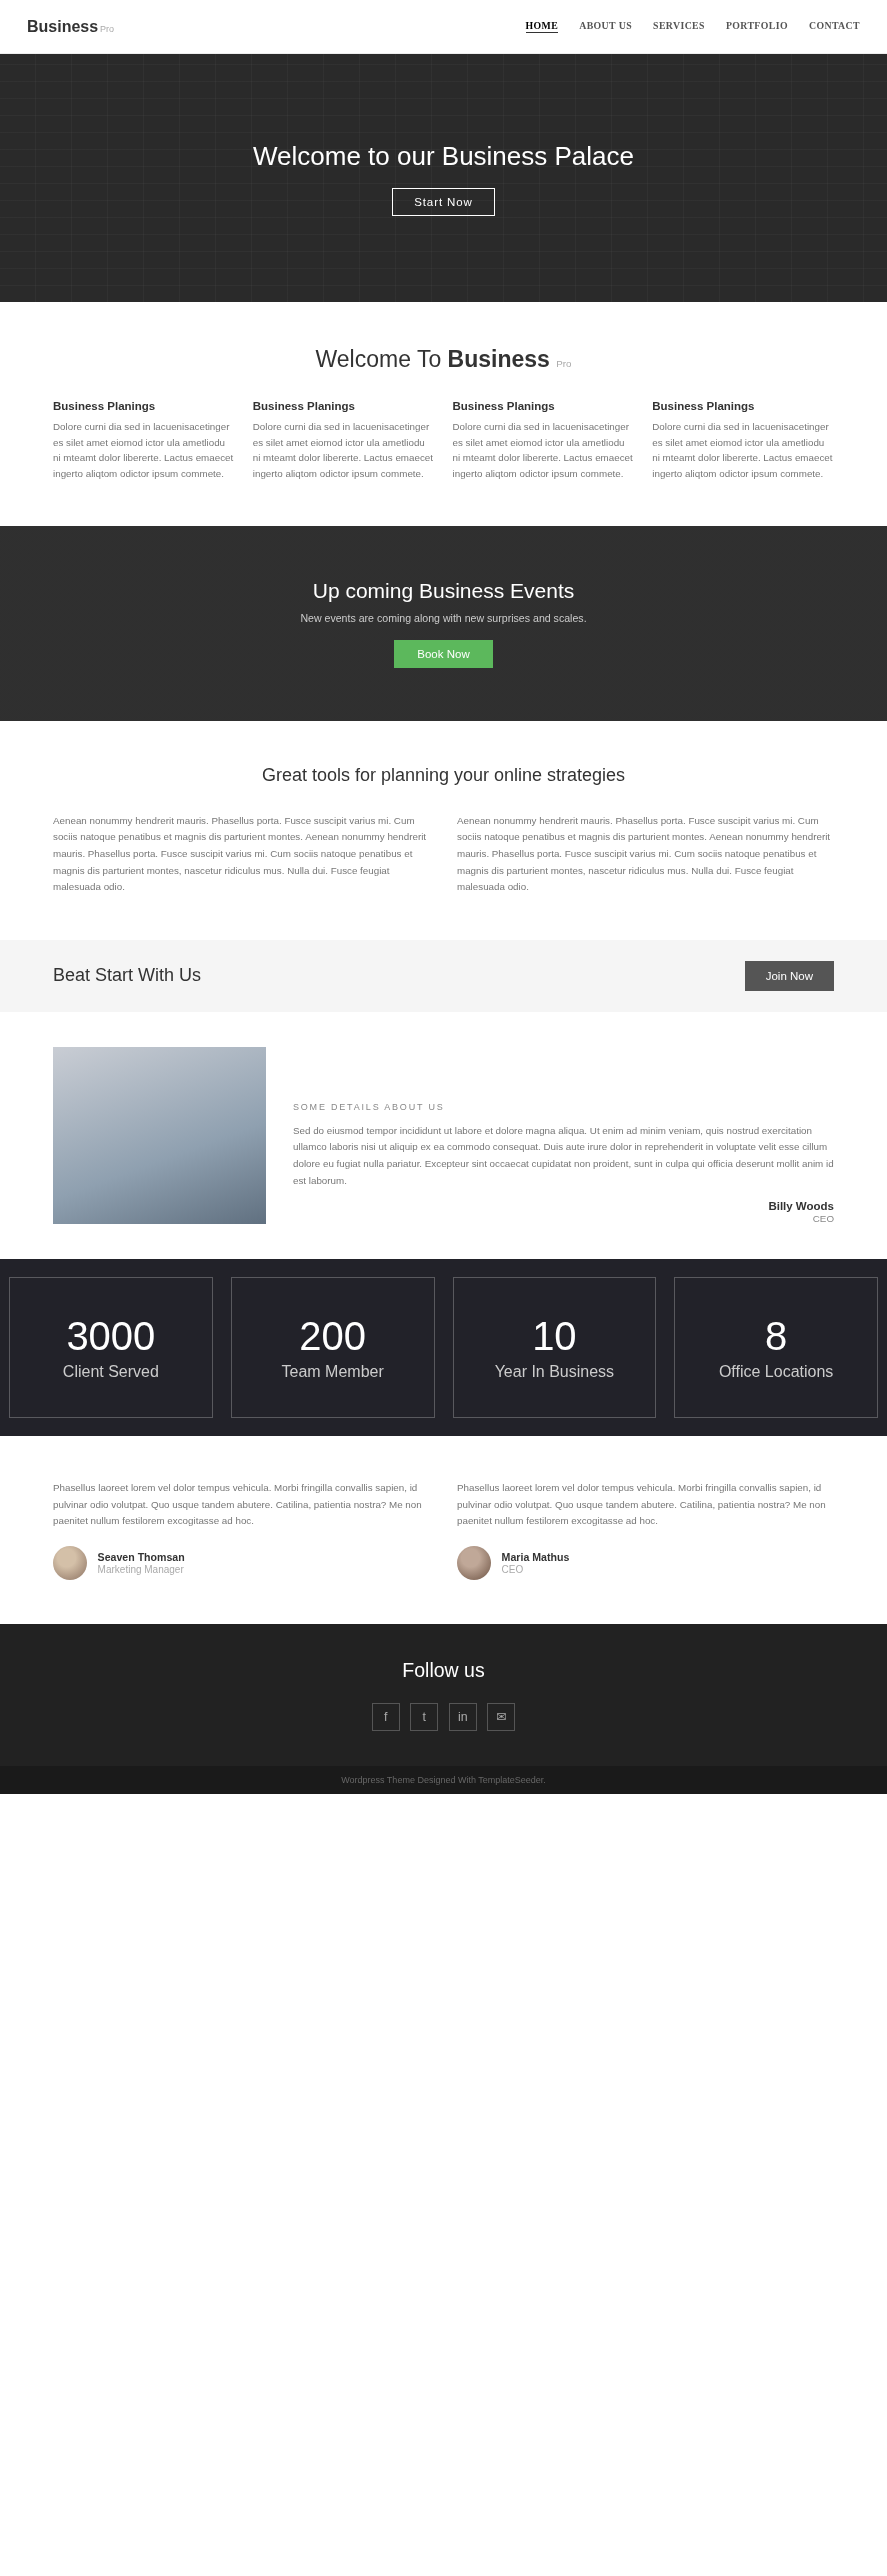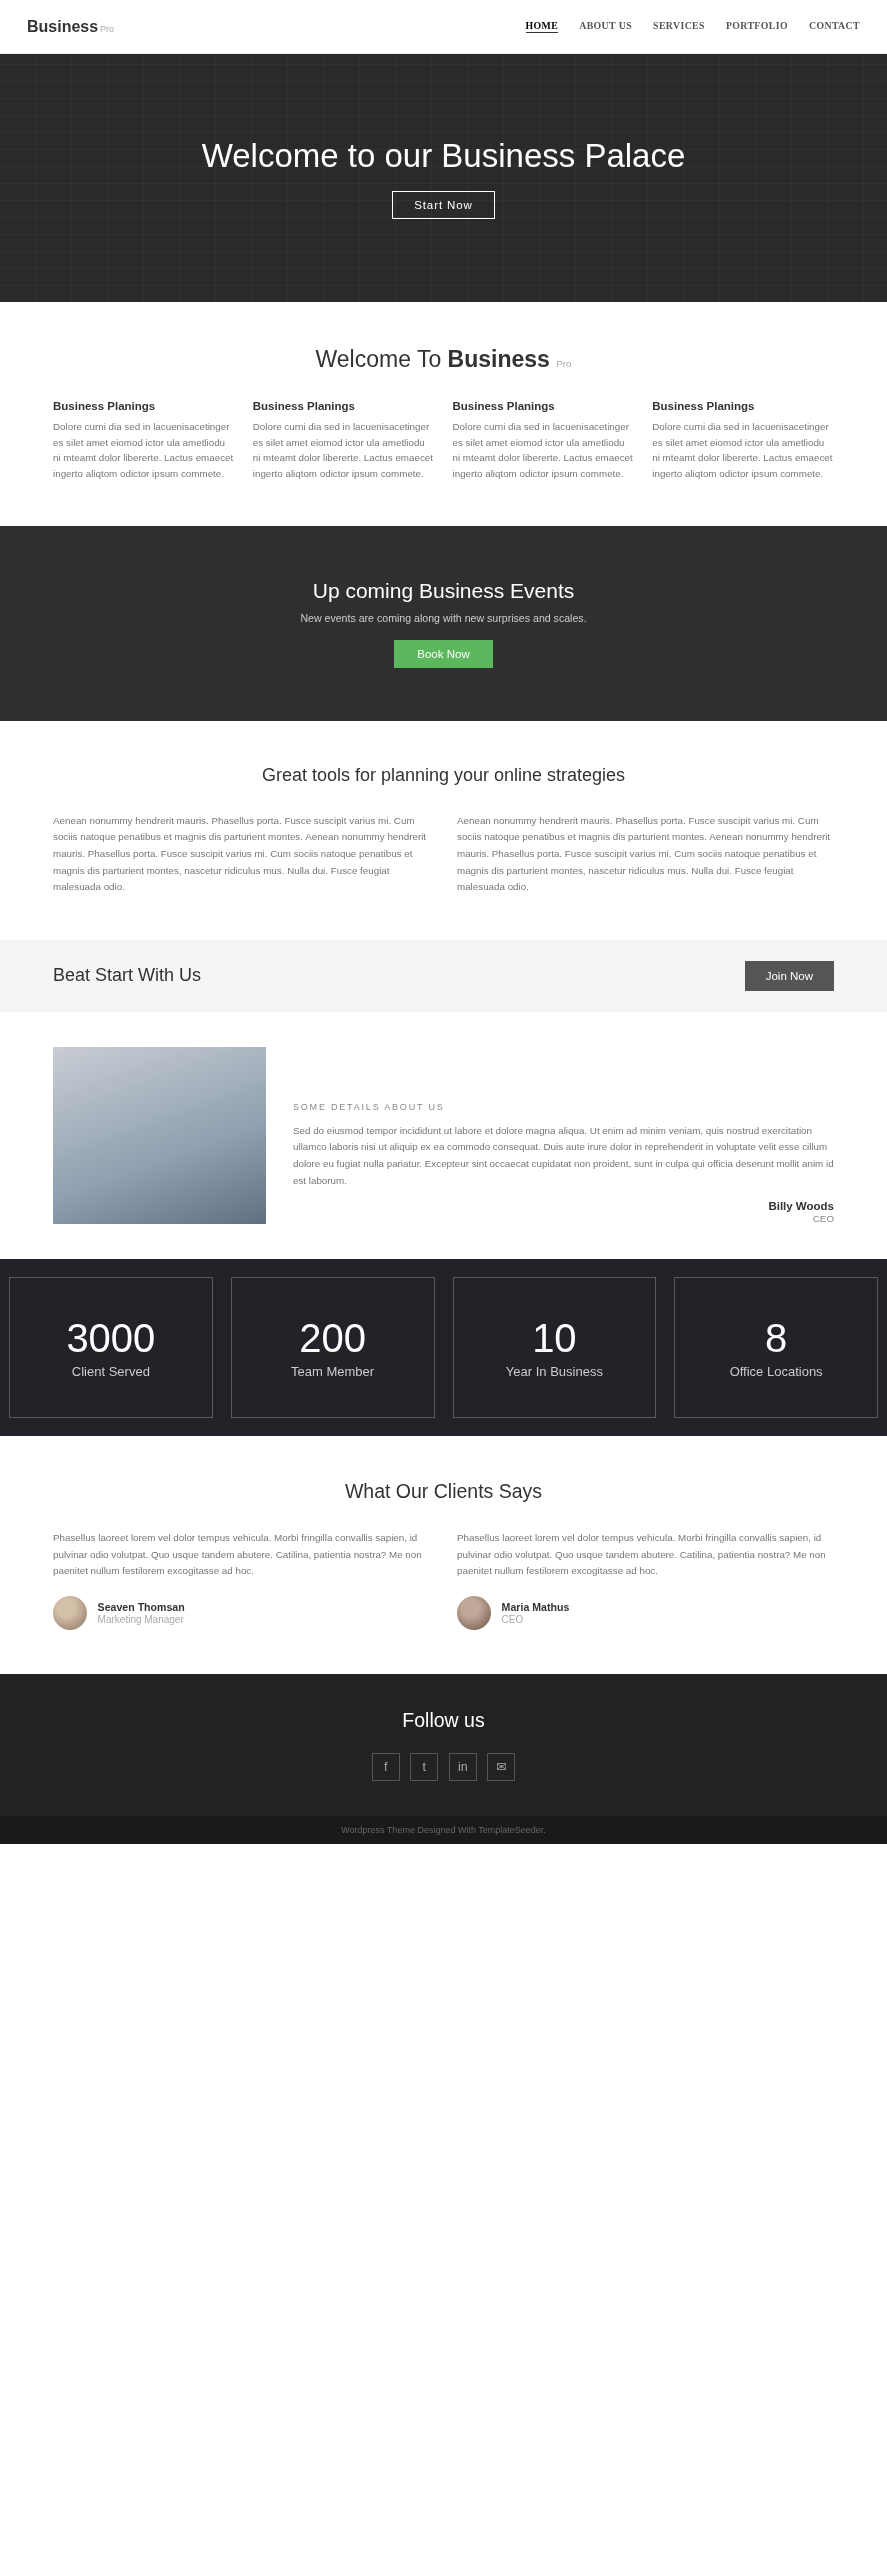--- a/index.html
+++ b/index.html
@@ -7,21 +7,21 @@
 
     
     nav { display: flex; align-items: center; justify-content: space-between; padding: 0 27px; height: 54px; background: #fff; border-bottom: 0.9px solid #eee; }
     .nav-links { display: flex; gap: 21px; font-family: Liberation Serif, serif; }
     .nav-links a { text-decoration: none; color: #555; font-size: 9.8px; font-weight: bold; letter-spacing: 0.4px; }
     .nav-links a.active { color: #000; border-bottom: 1.8px solid #333; padding-bottom: 1.8px; }
 
     
     .hero { width: 100%; height: 248px; background: linear-gradient(rgba(30,30,30,0.7), rgba(30,30,30,0.7)), #444; display: flex; flex-direction: column; align-items: center; justify-content: center; color: #fff; position: relative; overflow: hidden; }
     .hero-content { position: relative; z-index: 1; text-align: center; }
-    .hero h1 { font-size: 33px; font-weight: 300; margin-bottom: 16px; }
+    .hero h1 { font-size: 26px; font-weight: 300; margin-bottom: 16px; }
     .hero-btn { border: 1.8px solid #fff; color: #fff; background: transparent; padding: 7px 21px; font-size: 11.5px; cursor: pointer; letter-spacing: 0.9px; }
 
     
     .welcome { padding: 44px 53px; text-align: center; background: #fff; }
     .welcome h2 { font-size: 23px; font-weight: 300; margin-bottom: 27px; }
     .welcome h2 strong { font-weight: bold; }
     .features { display: flex; gap: 18px; text-align: left; }
     .feature-col h4 { font-size: 11.5px; font-weight: bold; margin-bottom: 7px; color: #333; }
     .feature-col p { font-size: 9.8px; color: #777; line-height: 1.6; }
 
@@ -50,21 +50,21 @@
     .about-label { font-size: 9px; letter-spacing: 1.8px; color: #888; margin-bottom: 10.6px; }
     .about-text p { font-size: 9.8px; color: #777; line-height: 1.7; margin-bottom: 10.6px; }
     .about-sig { text-align: right; }
     .about-sig strong { display: block; font-size: 11.5px; }
     .about-sig span { font-size: 9.8px; color: #888; }
 
     
     .stats { width: 100%; padding: 0; background: linear-gradient(rgba(0,0,0,0.6), rgba(0,0,0,0.6)), #556; display: flex; height: 177px; }
     .stat-box { flex: 1; border: 0.9px solid rgba(255,255,255,0.25); display: flex; flex-direction: column; align-items: center; justify-content: center; color: #fff; margin: 18px 9px; }
     .stat-number { font-size: 40px; font-weight: 300; }
-    .stat-label { font-size: 13px; color: #ccc; margin-top: 3.5px; }
+    .stat-label { font-size: 16px; color: #ccc; margin-top: 3.5px; }
 
     
     .testimonials { padding: 44px 53px; background: #fff; text-align: center; }
     .testimonials h2 { font-size: 19.5px; font-weight: 300; margin-bottom: 27px; }
     .testi-cols { display: flex; gap: 27px; text-align: left; }
     .testi-col p { font-size: 9.8px; color: #777; line-height: 1.7; margin-bottom: 16px; }
     .testi-author { display: flex; align-items: center; gap: 10.6px; }
     .testi-avatar { width: 34px; height: 34px; border-radius: 50%; background: #b0a090; display: flex; align-items: center; justify-content: center; overflow: hidden; }
     .avatar-inner { width: 100%; height: 100%; background: radial-gradient(circle at 40% 35%, #d4c0a8 30%, #8a7060 100%); }
     .testi-info strong { font-size: 10.6px; display: block; }
@@ -175,21 +175,20 @@
     <span class="stat-number">10</span>
     <span class="stat-label">Year In Business</span>
   </div>
   <div class="stat-box">
     <span class="stat-number">8</span>
     <span class="stat-label">Office Locations</span>
   </div>
 </section>
 
 <section class="testimonials">
-  <h2>What Our Clients Says</h2>
   <div class="testi-cols">
     <div class="testi-col">
       <p>Phasellus laoreet lorem vel dolor tempus vehicula. Morbi fringilla convallis sapien, id pulvinar odio volutpat. Quo usque tandem abutere. Catilina, patientia nostra? Me non paenitet nullum festilorem excogitasse ad hoc.</p>
       <div class="testi-author">
         <div class="testi-avatar">
             <div class="avatar-inner"></div>
           </div>
         <div class="testi-info">
           <strong>Seaven Thomsan</strong>
           <span>Marketing Manager</span>

